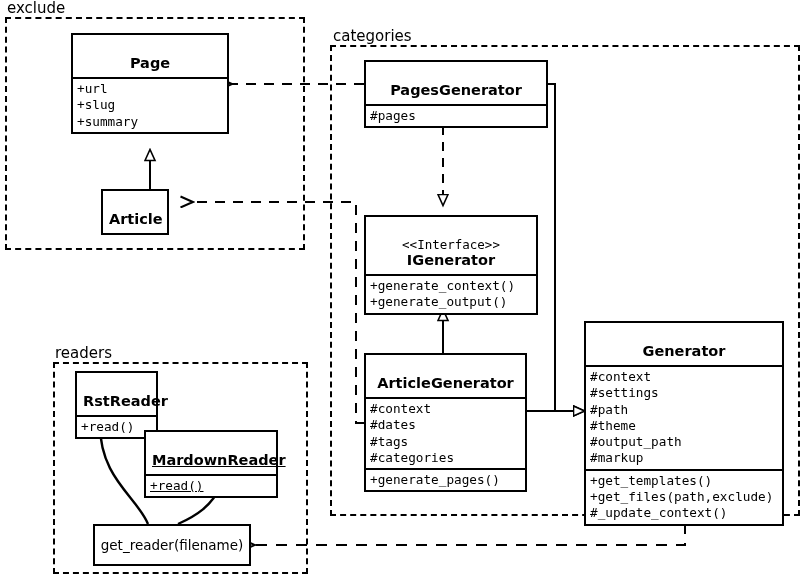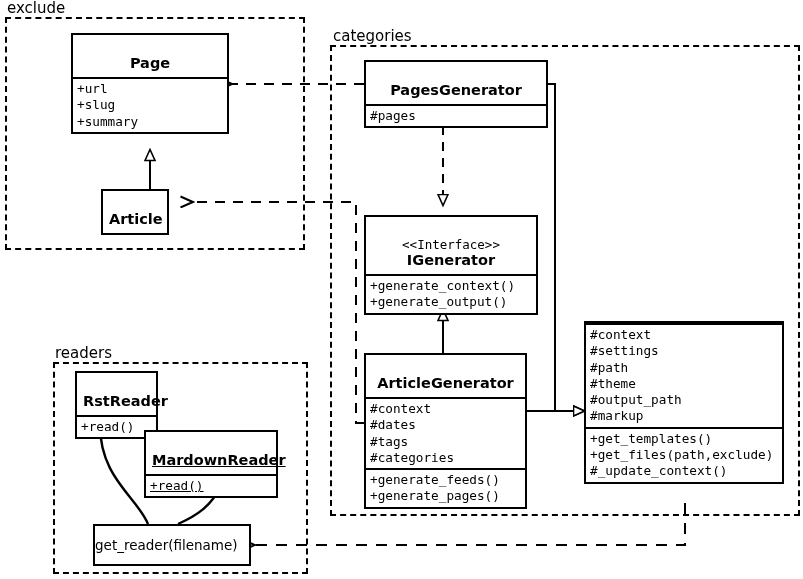--- a/index.html
+++ b/index.html
@@ -88,21 +88,21 @@
 
   
   .fnbox {
     position: absolute;
     border: 2px solid #000;
     background: #ffffff;
     box-sizing: border-box;
     z-index: 5;
     display: flex;
     align-items: center;
-    justify-content: flex-start;
+    justify-content: center;
   }
   .fnbox span {
     font-family: "DejaVu Sans", sans-serif;
     font-size: 13.5px;
     color: #000;
     white-space: nowrap;
   }
 </style>
 </head>
 <body>
@@ -205,26 +205,26 @@
 
   <div class="cls" style="left:364px; top:353px; width:163px;">
     <div class="cls-name">ArticleGenerator</div>
     <div class="cls-members sep">
       <div>#context</div>
       <div>#dates</div>
       <div>#tags</div>
       <div>#categories</div>
     </div>
     <div class="cls-members sep">
-      <div>+generate_feeds()</div>
       <div>+generate_pages()</div>
     </div>
   </div>
 
   <div class="cls" style="left:584px; top:321px; width:200px;">
+    <div class="cls-name">Generator</div>
     <div class="cls-members sep">
       <div>#context</div>
       <div>#settings</div>
       <div>#path</div>
       <div>#theme</div>
       <div>#output_path</div>
       <div>#markup</div>
     </div>
     <div class="cls-members sep">
       <div>+get_templates()</div>

